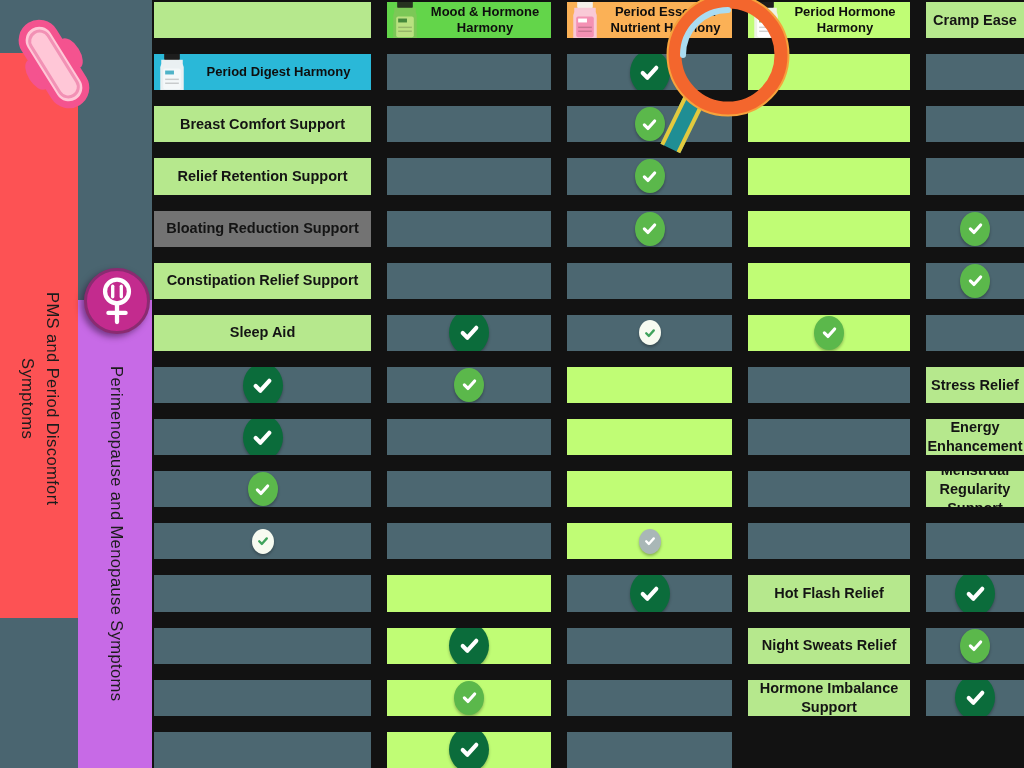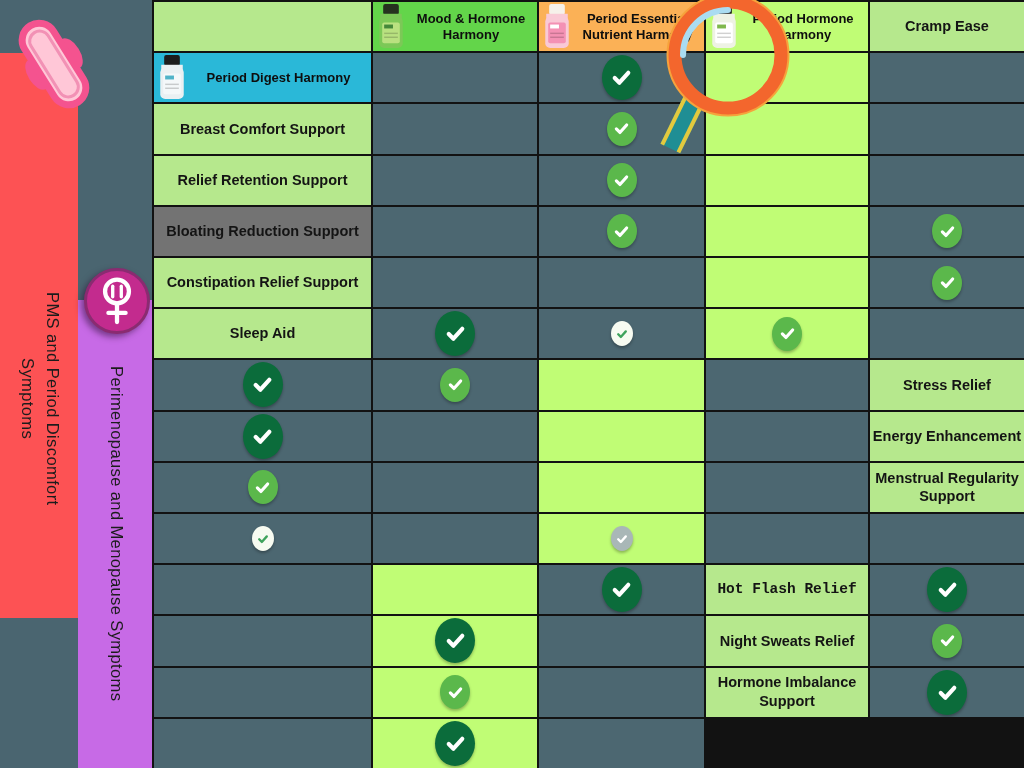--- a/index.html
+++ b/index.html
@@ -22,21 +22,21 @@
          box-shadow:-3px 3px 6px rgba(40,10,45,.5);display:flex;
          align-items:center;justify-content:center;z-index:5;}
 
   
   #pad-icon{position:absolute;left:6px;top:12px;z-index:3;}
   #magnifier{position:absolute;left:642px;top:-20px;z-index:6;overflow:visible;pointer-events:none;}
 
   
   #comparison-table{position:absolute;left:152px;top:0;width:872px;height:768px;
         display:grid;grid-template-columns:217px 164px 165px 162px 1fr;
-        grid-template-rows:repeat(15,1fr);gap:2px;background:#121212;
+        grid-template-rows:repeat(15,1fr);gap:16px;background:#121212;
         border-left:2px solid #121212;border-top:2px solid #121212;
         box-sizing:border-box;z-index:1;}
   .cell{display:flex;align-items:center;justify-content:center;overflow:hidden;}
   .rowlabel{font-weight:bold;font-size:14.5px;color:#141414;text-align:center;
         line-height:1.3;padding:0 1px;}
   .header{font-weight:bold;font-size:13px;color:#0e0e0e;gap:3px;
         padding:2px 2px 2px 5px;text-align:center;line-height:1.2;}
   .hname{flex:1;}
   .bottle{display:flex;align-items:center;}
   .check{border-radius:50%;display:flex;align-items:center;justify-content:center;
@@ -292,21 +292,21 @@
       <div class="cell body" style="background: rgb(76, 103, 113);"></div>
       <div class="cell body" style="background: rgb(76, 103, 113);"></div>
       <div class="cell body" style="background: rgb(192, 253, 117);"></div>
       <div class="cell body" style="background: rgb(76, 103, 113);">
         <span class="check" style="width: 40px; height: 45px; background: rgb(11, 108, 59);">
           <svg viewBox="0 0 24 24" width="25" height="25">
             <path d="M5.5 12.5l4.5 4.5L18.5 7.5" fill="none" stroke="#ffffff" stroke-width="4" stroke-linecap="round" stroke-linejoin="round"></path>
           </svg>
         </span>
       </div>
-      <div class="cell rowlabel" style="background: rgb(182, 232, 141); font-family: Liberation Mono, monospace;">
+      <div class="cell rowlabel" style="background: rgb(182, 232, 141);">
         <span>Hot Flash Relief</span>
       </div>
       <div class="cell body" style="background: rgb(76, 103, 113);">
         <span class="check" style="width: 40px; height: 45px; background: rgb(11, 108, 59);">
           <svg viewBox="0 0 24 24" width="25" height="25">
             <path d="M5.5 12.5l4.5 4.5L18.5 7.5" fill="none" stroke="#ffffff" stroke-width="4" stroke-linecap="round" stroke-linejoin="round"></path>
           </svg>
         </span>
       </div>
       <div class="cell body" style="background: rgb(76, 103, 113);"></div>

